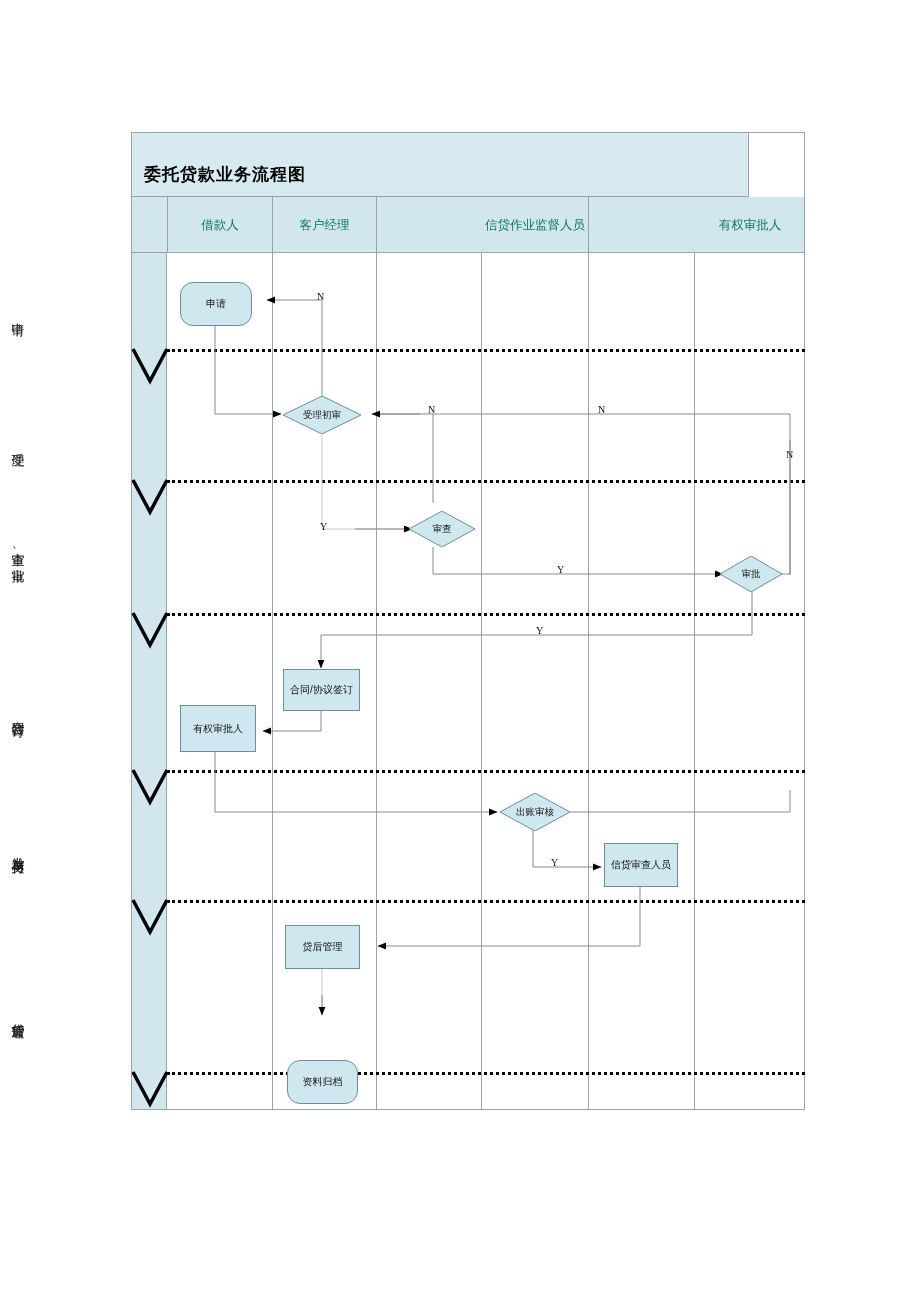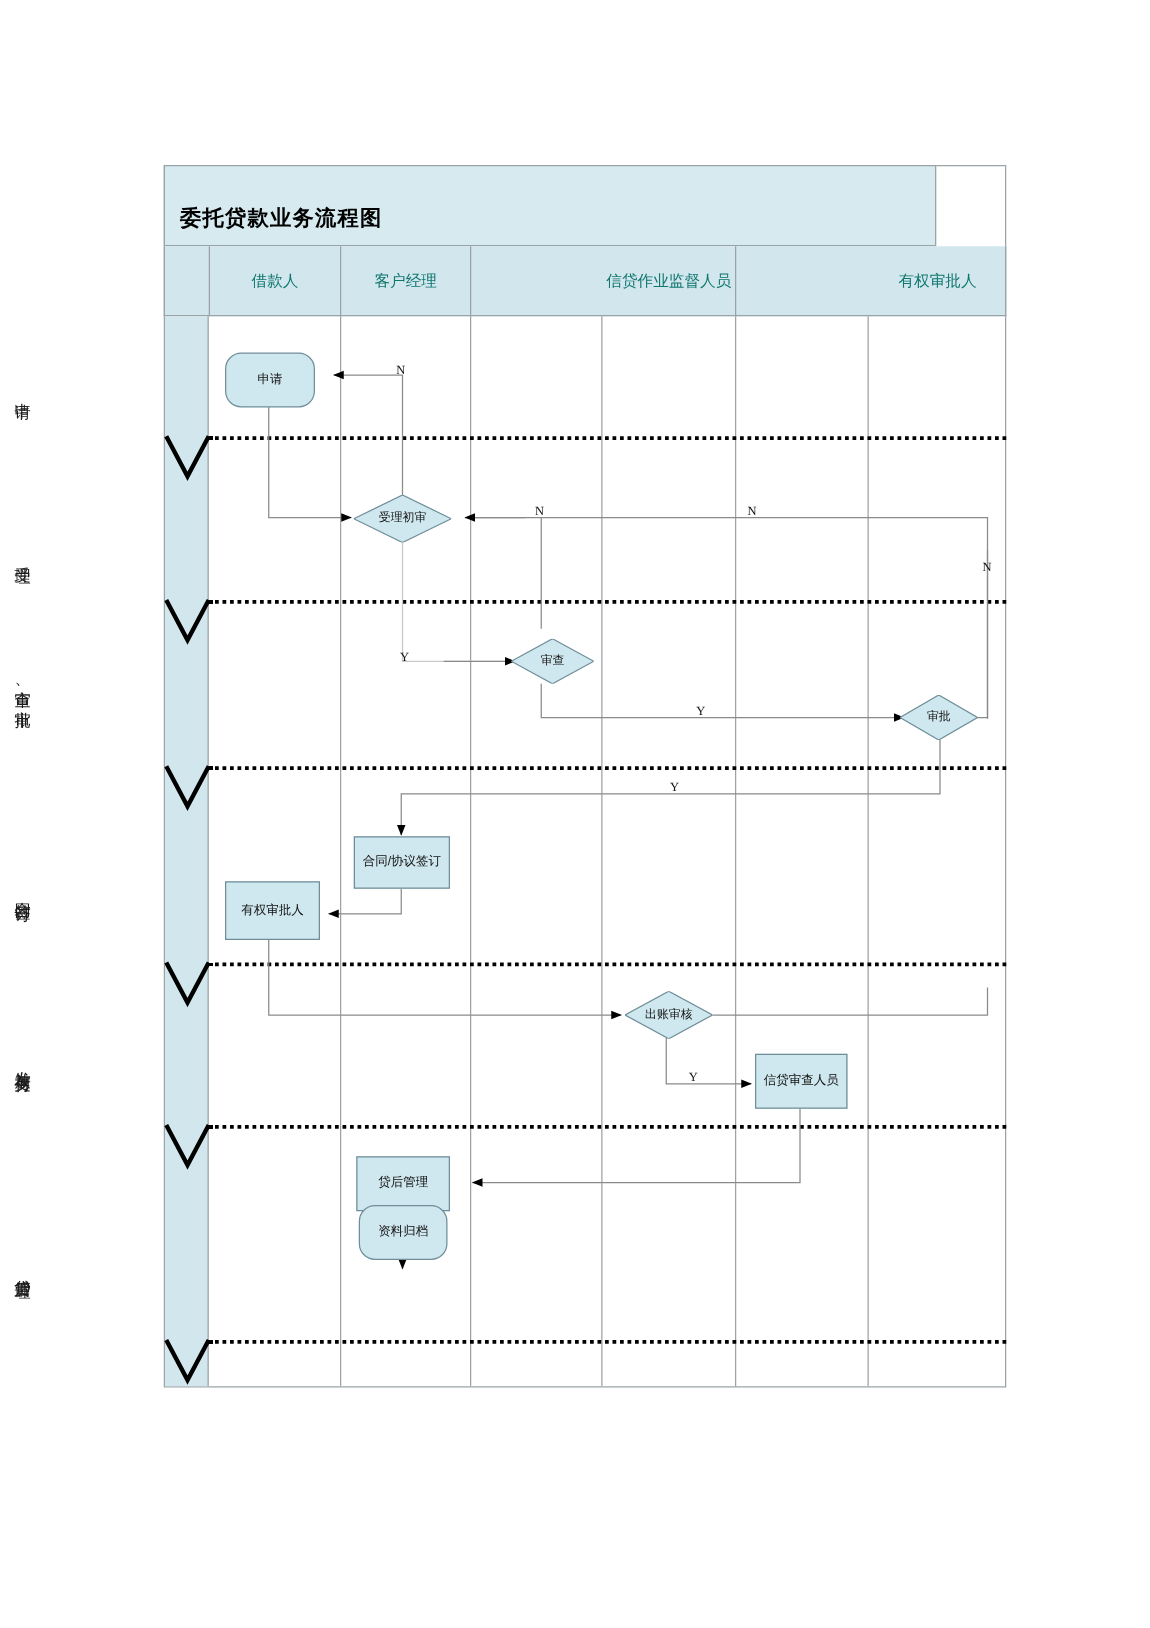--- a/index.html
+++ b/index.html
@@ -293,21 +293,21 @@
     <svg class="diamond-shape" viewBox="0 0 70 38" preserveAspectRatio="none">
       <polygon points="35,0 70,19 35,38 0,19" fill="#cfe7ee" stroke="#6f8e99" stroke-width="1"></polygon>
     </svg>
     <span class="diamond-text">出账审核</span>
   </div>
 
   <div class="node" style="left:604px;top:843px;width:74px;height:44px;">信贷审查人员</div>
 
   <div class="node" style="left:285px;top:925px;width:75px;height:44px;">贷后管理</div>
 
-  <div class="node rounded" style="left:287px;top:964px;width:71px;height:44px;">资料归档</div>
+  <div class="node rounded" style="left:287px;top:1060px;width:71px;height:44px;">资料归档</div>
 
   <div class="edge-label" style="left:317px;top:291px;">N</div>
   <div class="edge-label" style="left:428px;top:404px;">N</div>
   <div class="edge-label" style="left:598px;top:404px;">N</div>
   <div class="edge-label" style="left:786px;top:449px;">N</div>
   <div class="edge-label" style="left:320px;top:521px;">Y</div>
   <div class="edge-label" style="left:557px;top:564px;">Y</div>
   <div class="edge-label" style="left:536px;top:625px;">Y</div>
   <div class="edge-label" style="left:551px;top:857px;">Y</div>
 

